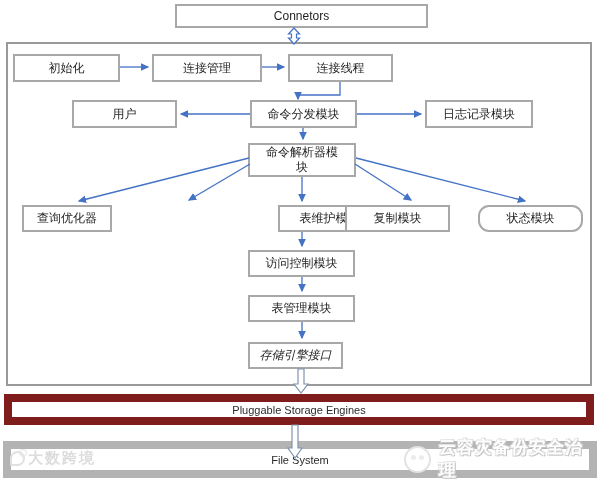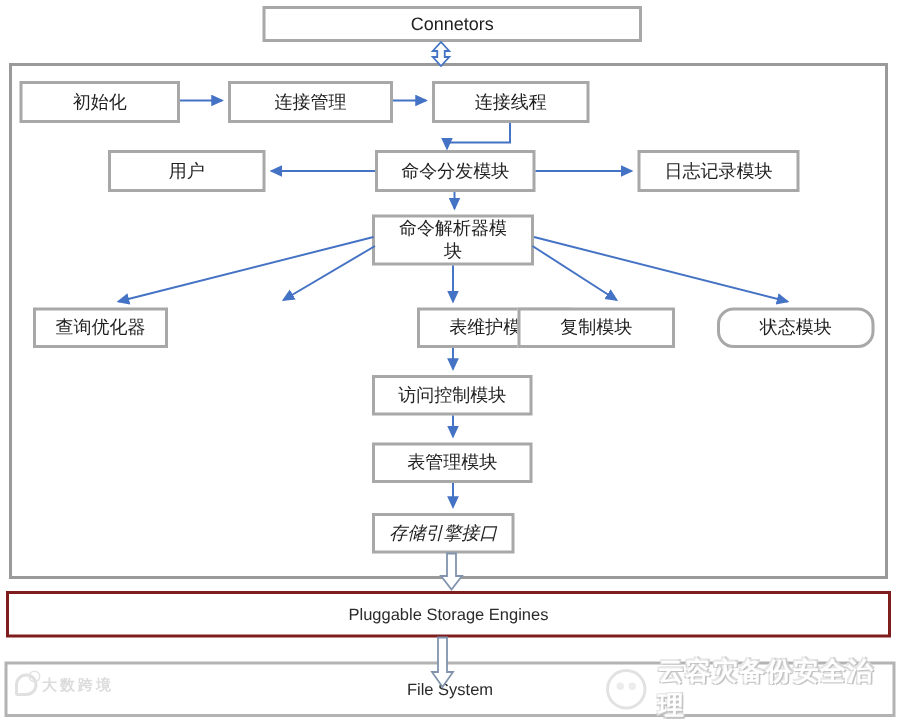--- a/index.html
+++ b/index.html
@@ -9,27 +9,27 @@
   }
   .box{
     position:absolute;background:#ffffff;border:2px solid #a8a8a8;
     display:flex;align-items:center;justify-content:center;text-align:center;
     font-size:12px;line-height:15px;box-sizing:border-box;
   }
   .container-box{
     position:absolute;border:2px solid #9a9a9a;box-sizing:border-box;background:transparent;
   }
   .wide-box{
-    position:absolute;background:#ffffff;border:2px solid #7f1d1d;box-sizing:border-box;
+    position:absolute;background:#ffffff;border:8px solid #7f1d1d;box-sizing:border-box;
     display:flex;align-items:center;justify-content:center;font-size:11px;color:#2a2a2a;
   }
   svg.wires{position:absolute;left:0;top:0;pointer-events:none;}
   .wm-left{
     position:absolute;left:10px;top:449px;display:flex;align-items:center;gap:3px;
-    color:#dcdcdc;font-size:10px;font-weight:bold;letter-spacing:2px;z-index:6;
+    color:#dcdcdc;font-size:15px;font-weight:bold;letter-spacing:2px;z-index:6;
   }
   .wm-left .glyph{
     width:15px;height:15px;border:2px solid #e0e0e0;border-radius:50% 50% 50% 10%;
     box-sizing:border-box;position:relative;
   }
   .wm-left .glyph:after{
     content:"";position:absolute;right:-4px;top:-4px;width:6px;height:6px;
     border:1.5px solid #e3e3e3;border-radius:50%;
   }
   .wm-right{

